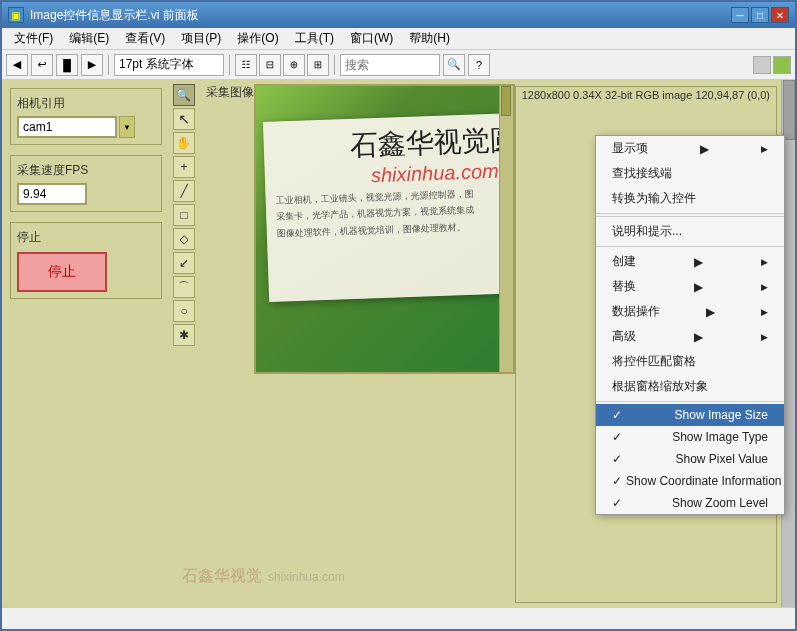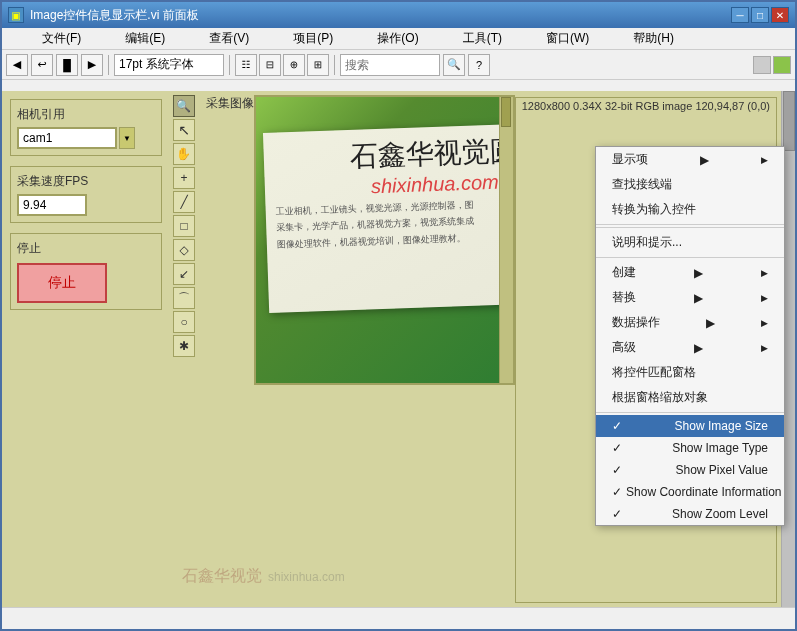--- a/index.html
+++ b/index.html
@@ -64,21 +64,20 @@
       display: flex;
       align-items: center;
       padding: 0 4px;
       flex-shrink: 0;
       font-size: 12px;
     }
     .menu-item {
       padding: 14px 8px;
       cursor: pointer;
       white-space: nowrap;
-      margin-left: 28px;
     }
 
     
     .toolbar {
       height: 30px;
       background: #f0f0f0;
       border-bottom: 1px solid #ccc;
       display: flex;
       align-items: center;
       padding: 0 4px;
@@ -122,21 +121,20 @@
     }
 
     
     .main-area {
       flex: 1;
       background: #d4d4a0;
       display: flex;
       flex-direction: row;
       overflow: hidden;
       position: relative;
-      margin-top: 11px;
     }
 
     
     .left-panel {
       width: 168px;
       background: #d4d4a0;
       flex-shrink: 0;
       padding: 8px;
       display: flex;
       flex-direction: column;

